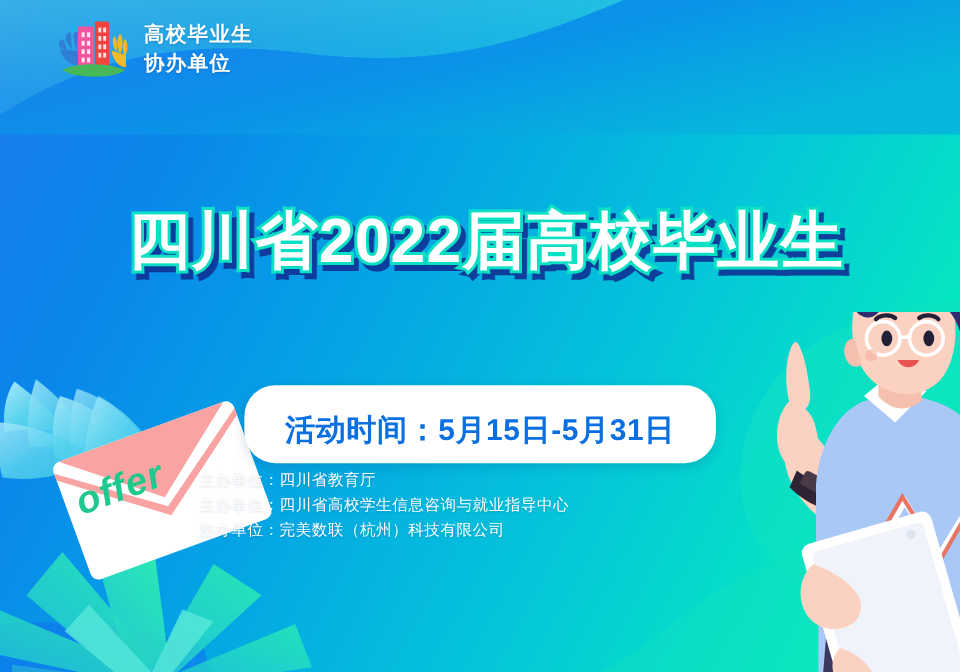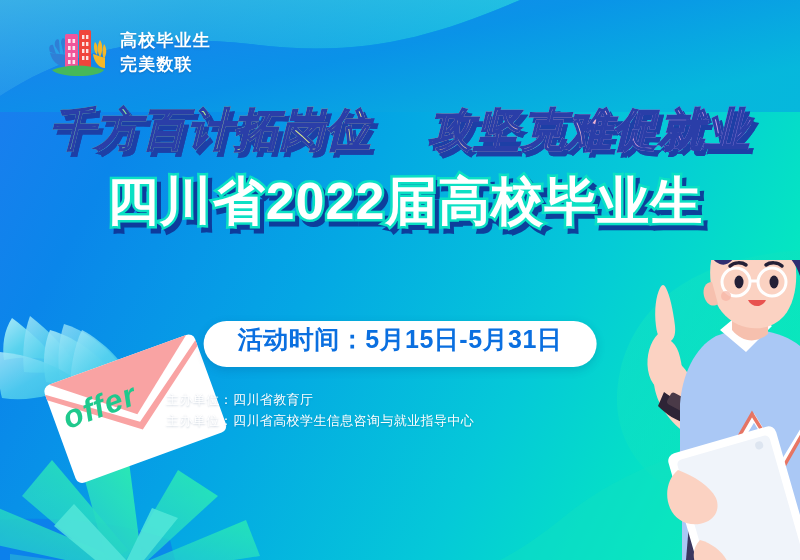--- a/index.html
+++ b/index.html
@@ -8,21 +8,21 @@
     font-family:"Liberation Sans","DejaVu Sans",sans-serif;
   }
   #poster{
     position:relative;width:800px;height:560px;overflow:hidden;
     background:linear-gradient(118deg,#1f7bf0 0%,#0a86ea 18%,#04a7e4 42%,#05c9d8 66%,#05e8c0 86%,#0df2b4 100%);
   }
   .layer{position:absolute;inset:0;}
   svg.layer{width:800px;height:560px;display:block;}
 
   
-  #logo{position:absolute;left:46px;top:24px;display:flex;align-items:center;gap:12px;}
+  #logo{position:absolute;left:46px;top:12px;display:flex;align-items:center;gap:12px;}
   #logo-mark{width:62px;height:58px;display:block;}
   #logo-text{
     color:#ffffff;font-size:17px;font-weight:700;line-height:1.42;
     letter-spacing:1.2px;text-shadow:0 1px 2px rgba(0,40,90,.25);
     white-space:nowrap;
   }
 
   
   #slogan{
     position:absolute;left:0;right:0;top:107px;text-align:center;
@@ -53,21 +53,21 @@
     -webkit-text-stroke:5px #0be0c4;
     paint-order:stroke fill;
     filter:drop-shadow(4px 5px 0 rgba(14,52,150,.92));
     margin-left:10px;
   }
 
   
   #date-pill{
     position:absolute;left:50%;transform:translateX(-50%);top:321px;
     background:#ffffff;border-radius:26px;
-    padding:2px 34px 11px;
+    padding:21px 34px 11px;
     box-shadow:0 3px 10px rgba(0,50,110,.18);
     white-space:nowrap;
   }
   #date-pill-text{
     color:#0a6fe0;font-size:25px;font-weight:700;letter-spacing:.5px;
   }
 
   
   #orgs{
     position:absolute;left:166px;top:389px;
@@ -269,40 +269,38 @@
         <path d="M49,18 C47,22 48,28 51,31 C52,26 52,21 49,18 Z"></path>
         <path d="M54,16 C51,21 51,28 54,33 C57,28 57,20 54,16 Z"></path>
         <path d="M58,20 C56,25 56,31 58,35 C61,30 61,24 58,20 Z"></path>
         <path d="M47,30 C48,38 53,44 59,44 L59,34 Z"></path>
       </g>
 
       <path d="M6,46 C20,40 42,40 58,46 C52,54 14,54 6,46 Z" fill="#46b85a"></path>
     </svg>
     <div id="logo-text">
       <div>高校毕业生</div>
-      <div>完美数联</div>
+      <div>协办单位</div>
     </div>
   </div>
 
-  <div id="slogan">
-    <em class="seg s1" style="font-style:italic"><span>千方百计拓岗位</span></em>
-    <i class="gap"></i>
-    <em class="seg s2" style="font-style:italic"><span>攻坚克难促就业</span></em>
-  </div>
 
   <div id="title">
     <span class="tline">四川省2022届高校毕业生</span>
   </div>
 
   <div id="date-pill">
     <span id="date-pill-text">活动时间：5月15日-5月31日</span>
   </div>
 
   <div id="orgs">
     <span class="row">
       <span>主办单位：</span><span>四川省教育厅</span>
     </span>
     <span class="row">
       <span>主办单位：</span><span>四川省高校学生信息咨询与就业指导中心</span>
     </span>
+    <span class="row">
+      <span>协办单位：</span><span>完美数联（杭州）科技有限公司</span>
+    </span>
   </div>
 
 </div>
 
 </body></html>

